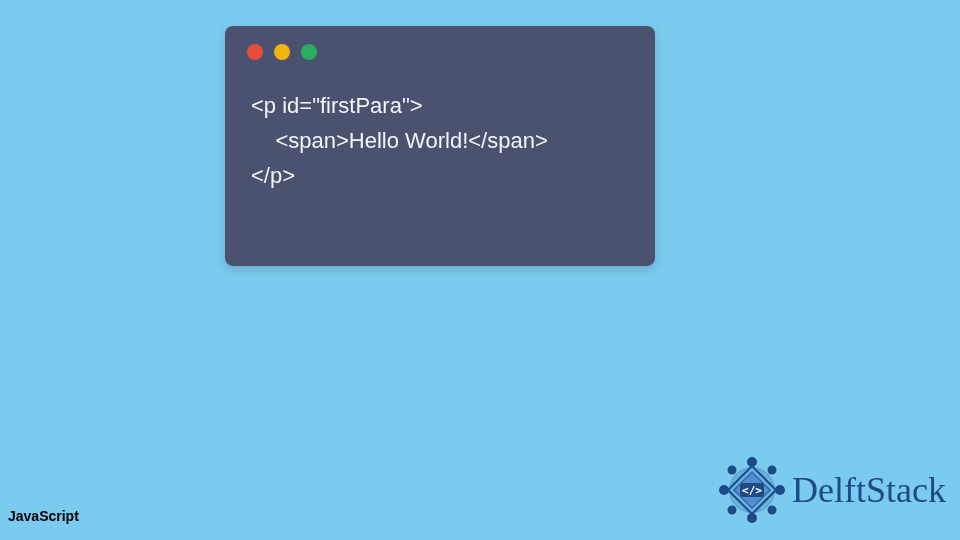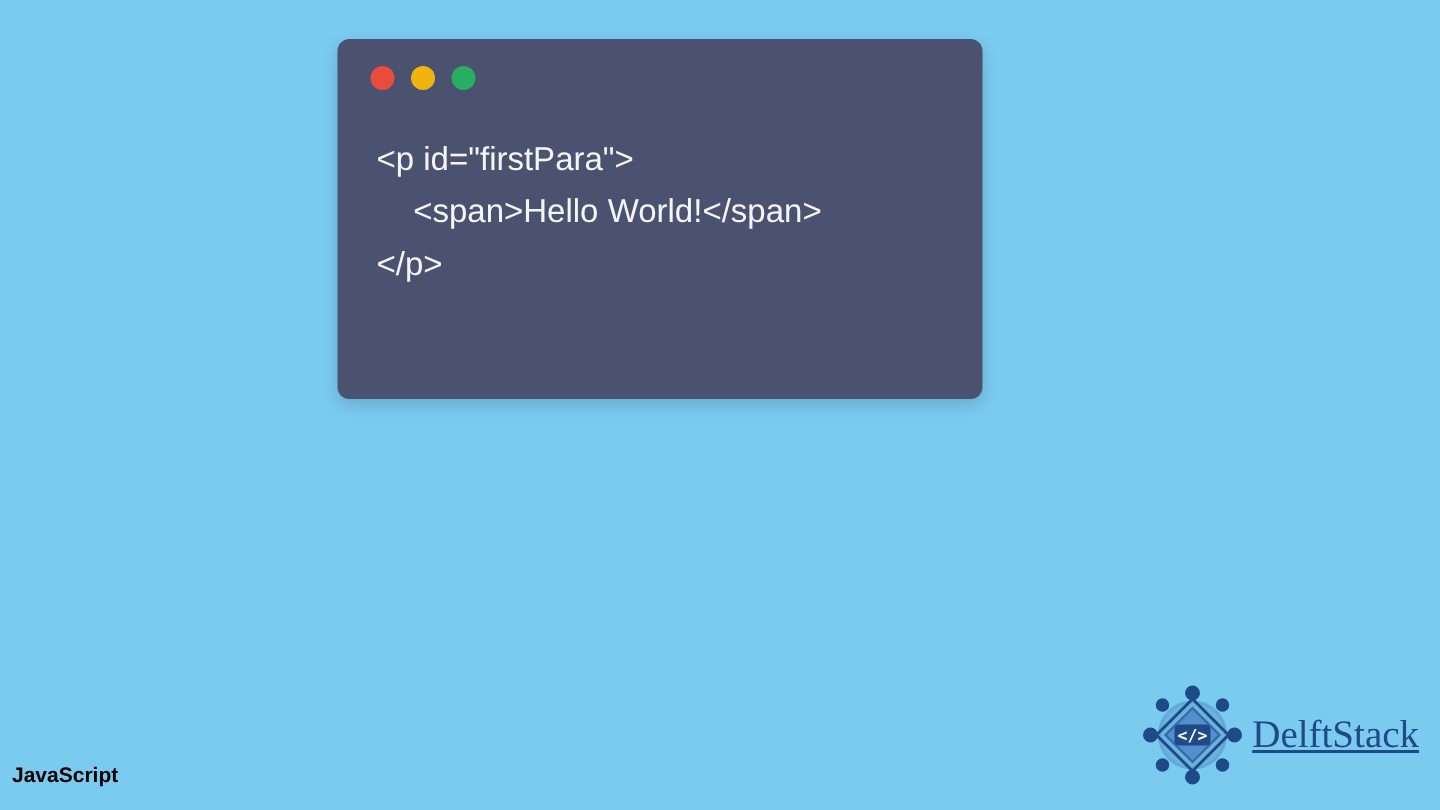--- a/index.html
+++ b/index.html
@@ -67,25 +67,24 @@
     }
     .delft-logo {
       position: absolute;
       right: 14px;
       bottom: 16px;
       display: flex;
       align-items: center;
       gap: 6px;
     }
     .delft-text {
-      font-size: 26px;
+      font-size: 36px;
       font-family: serif;
       color: #1e4a87;
       font-weight: 500;
-      text-decoration: underline;
     }
     .delft-ornament {
       width: 68px;
       height: 68px;
       position: relative;
     }
   </style>
 </head>
 <body>
 

